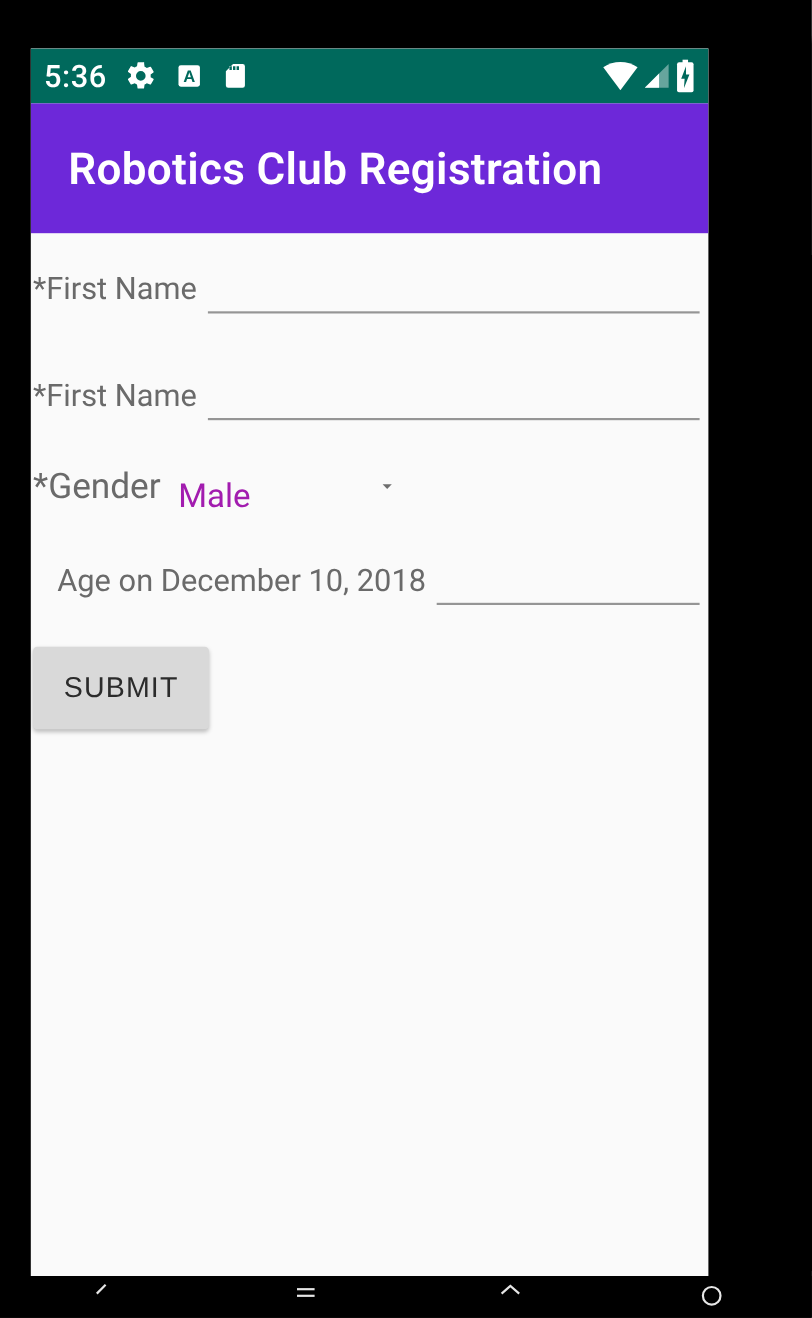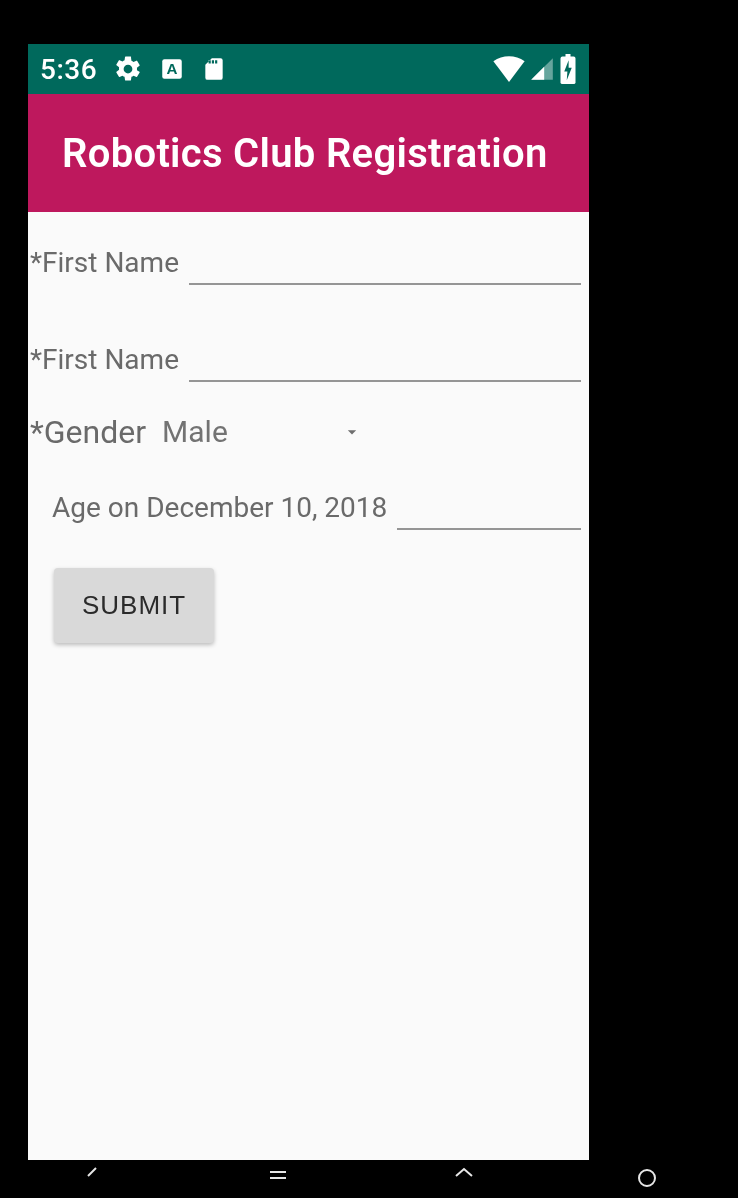--- a/index.html
+++ b/index.html
@@ -14,21 +14,21 @@
   .device-frame{
     position:absolute;
     top:0;left:0;right:0;bottom:0;
     background:#000;
     border-radius:40px 40px 0 0;
   }
   .screen{
     position:absolute;
     top:44px;
     left:28px;
-    width:561px;
+    width:616px;
     height:1120px;
     background:#fafafa;
     overflow:hidden;
   }
   
   .status-bar{
     height:50px;
     background:#00695c;
     color:#fff;
     display:flex;
@@ -36,21 +36,21 @@
     padding:0 12px;
     font-size:26px;
     font-weight:500;
   }
   .status-left{display:flex;align-items:center;gap:16px;}
   .status-right{margin-left:auto;display:flex;align-items:center;gap:4px;}
   .clock{font-size:28px;font-weight:500;letter-spacing:0.5px;}
   
   .app-bar{
     height:118px;
-    background:#be185d;
+    background:#6d28d9;
     color:#fff;
     display:flex;
     align-items:center;
     padding-left:34px;
   }
   .app-title{
     font-size:40px;
     font-weight:600;
     letter-spacing:0.3px;
   }
@@ -96,22 +96,22 @@
   }
   .spinner{
     display:flex;
     align-items:center;
     width:200px;
     justify-content:space-between;
     font-size:30px;
     color:#222;
     padding:4px 2px;
   }
-  .spinner-text{color:#737373;}
-  .submit-row{padding:20px 0 0 26px;}
+  .spinner-text{color:#a21caf;margin-top:20px;}
+  .submit-row{padding:20px 0 0 2px;}
   .submit-btn{
     background:#d9d9d9;
     border:none;
     color:#2b2b2b;
     font-size:26px;
     font-weight:500;
     letter-spacing:1px;
     padding:22px 28px;
     box-shadow:0 2px 4px rgba(0,0,0,0.25);
     border-radius:4px;

